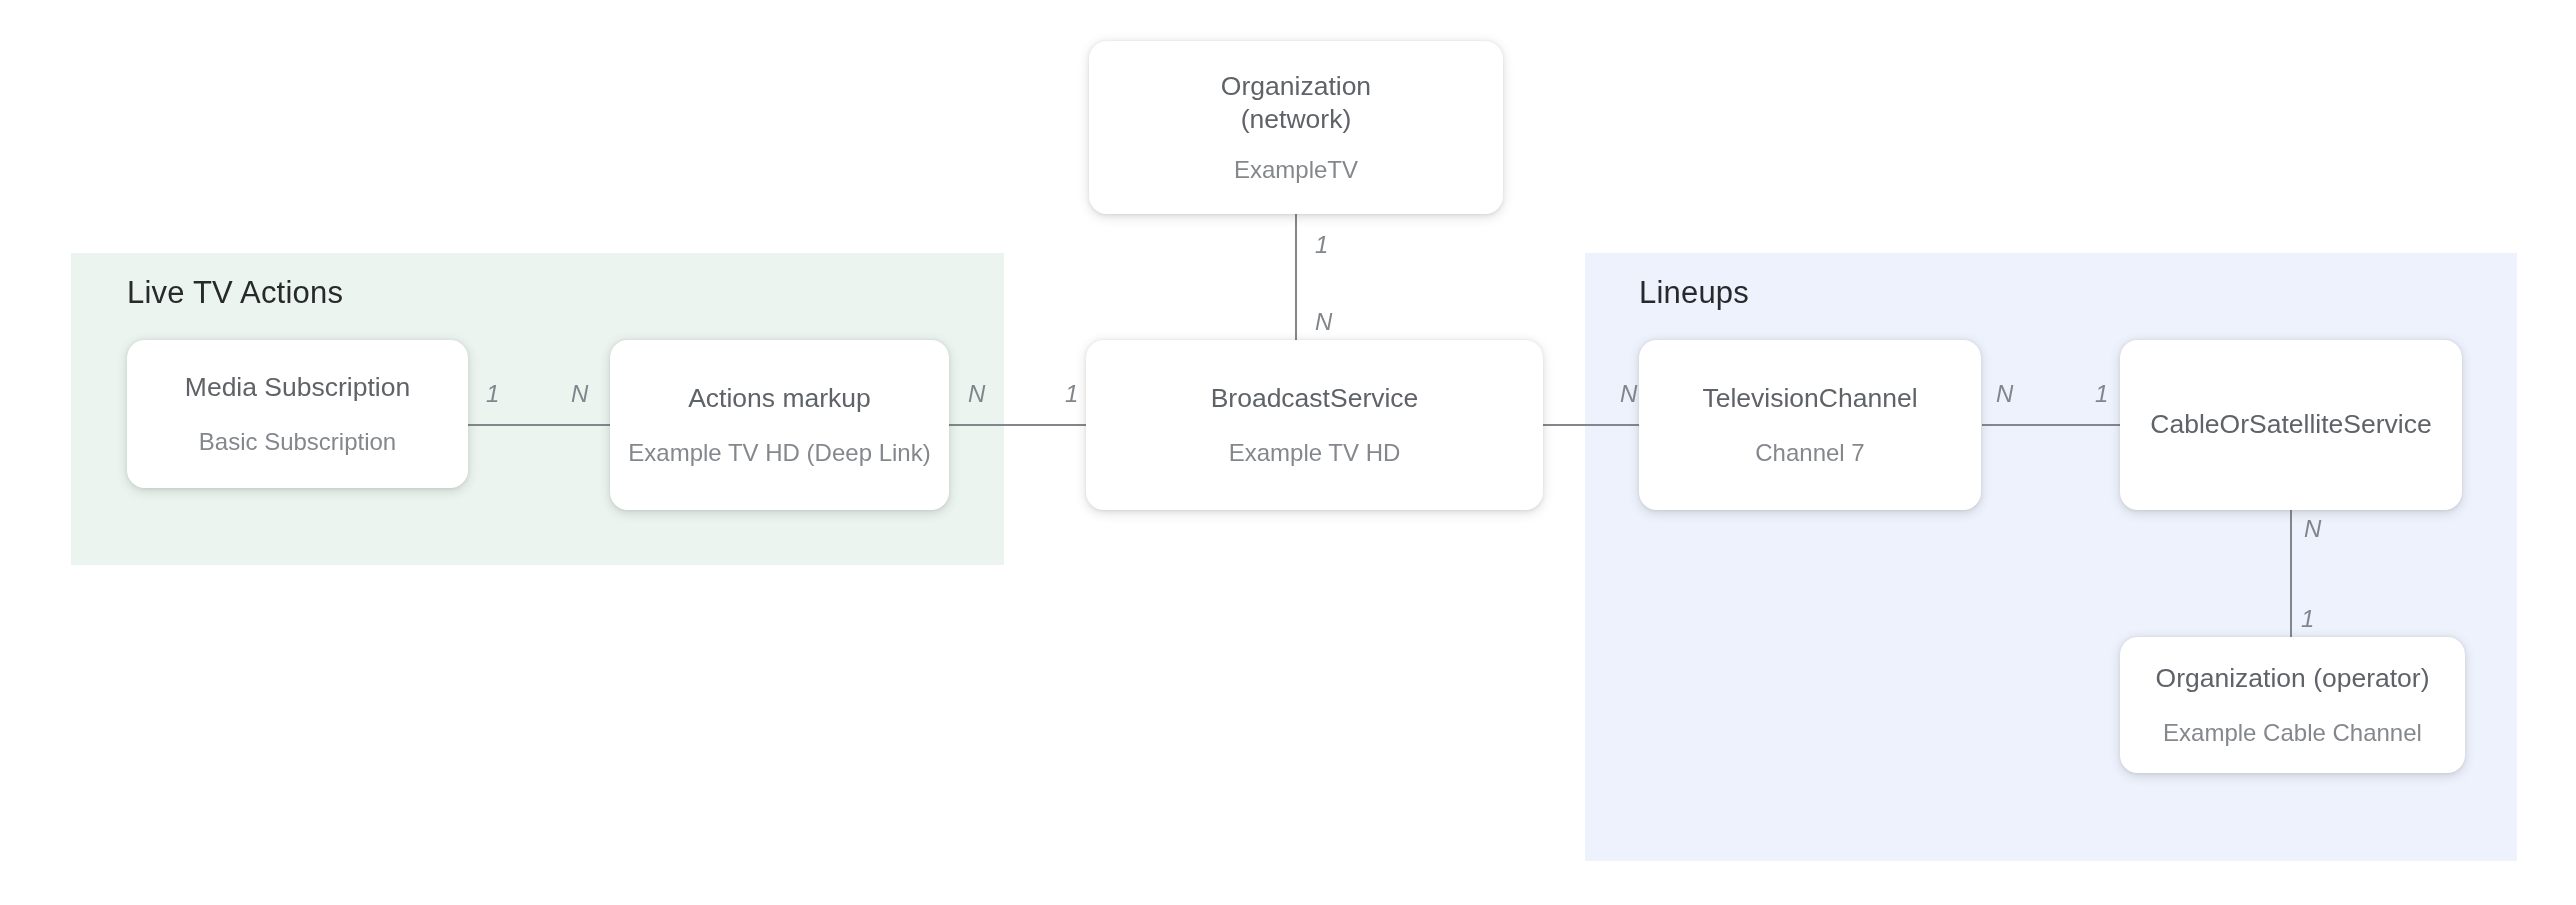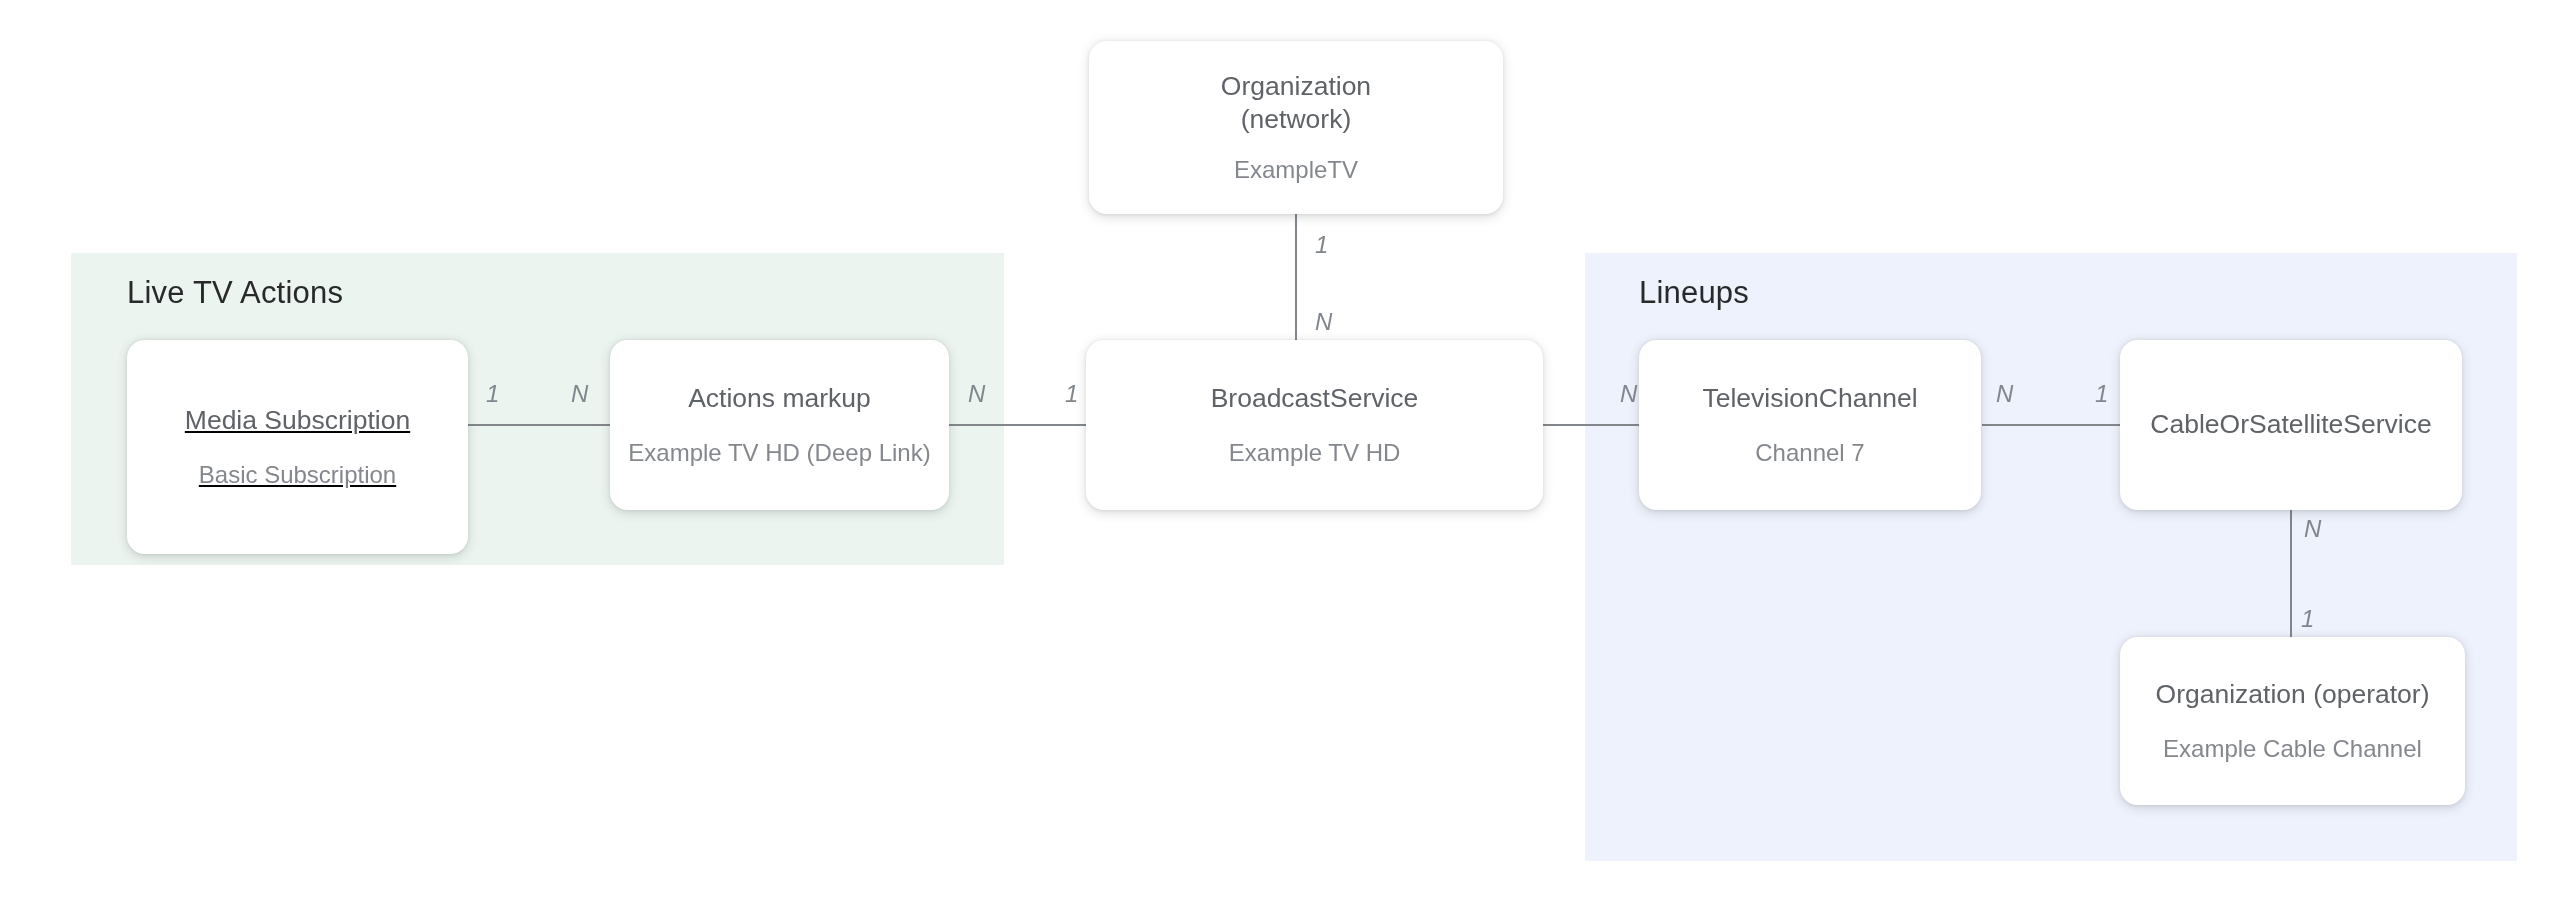--- a/index.html
+++ b/index.html
@@ -108,21 +108,21 @@
 
   <span class="card" style="left:2304px; top:517px;">N</span>
   <span class="card" style="left:2301px; top:607px;">1</span>
 
   <div class="entity" style="left:1089px; top:41px; width:414px; height:173px; gap:19.5px;">
     <div class="entity-title">Organization
 (network)</div>
     <div class="entity-subtitle">ExampleTV</div>
   </div>
 
-  <div class="entity" style="left:127px; top:340px; width:341px; height:214px;text-decoration:underline;">
+  <div class="entity" style="left:127px; top:340px; width:341px; height:148px;">
     <div class="entity-title">Media Subscription</div>
     <div class="entity-subtitle">Basic Subscription</div>
   </div>
 
   <div class="entity" style="left:610px; top:340px; width:339px; height:170px;">
     <div class="entity-title">Actions markup</div>
     <div class="entity-subtitle">Example TV HD (Deep Link)</div>
   </div>
 
   <div class="entity" style="left:1086px; top:340px; width:457px; height:170px;">
@@ -132,19 +132,19 @@
 
   <div class="entity" style="left:1639px; top:340px; width:342px; height:170px;">
     <div class="entity-title">TelevisionChannel</div>
     <div class="entity-subtitle">Channel 7</div>
   </div>
 
   <div class="entity" style="left:2120px; top:340px; width:342px; height:170px; gap:22px;">
     <div class="entity-title">CableOrSatelliteService</div>
   </div>
 
-  <div class="entity" style="left:2120px; top:637px; width:345px; height:168px;">
+  <div class="entity" style="left:2120px; top:637px; width:345px; height:136px;">
     <div class="entity-title">Organization (operator)</div>
     <div class="entity-subtitle">Example Cable Channel</div>
   </div>
 
 </div>
 
 
 </body></html>

